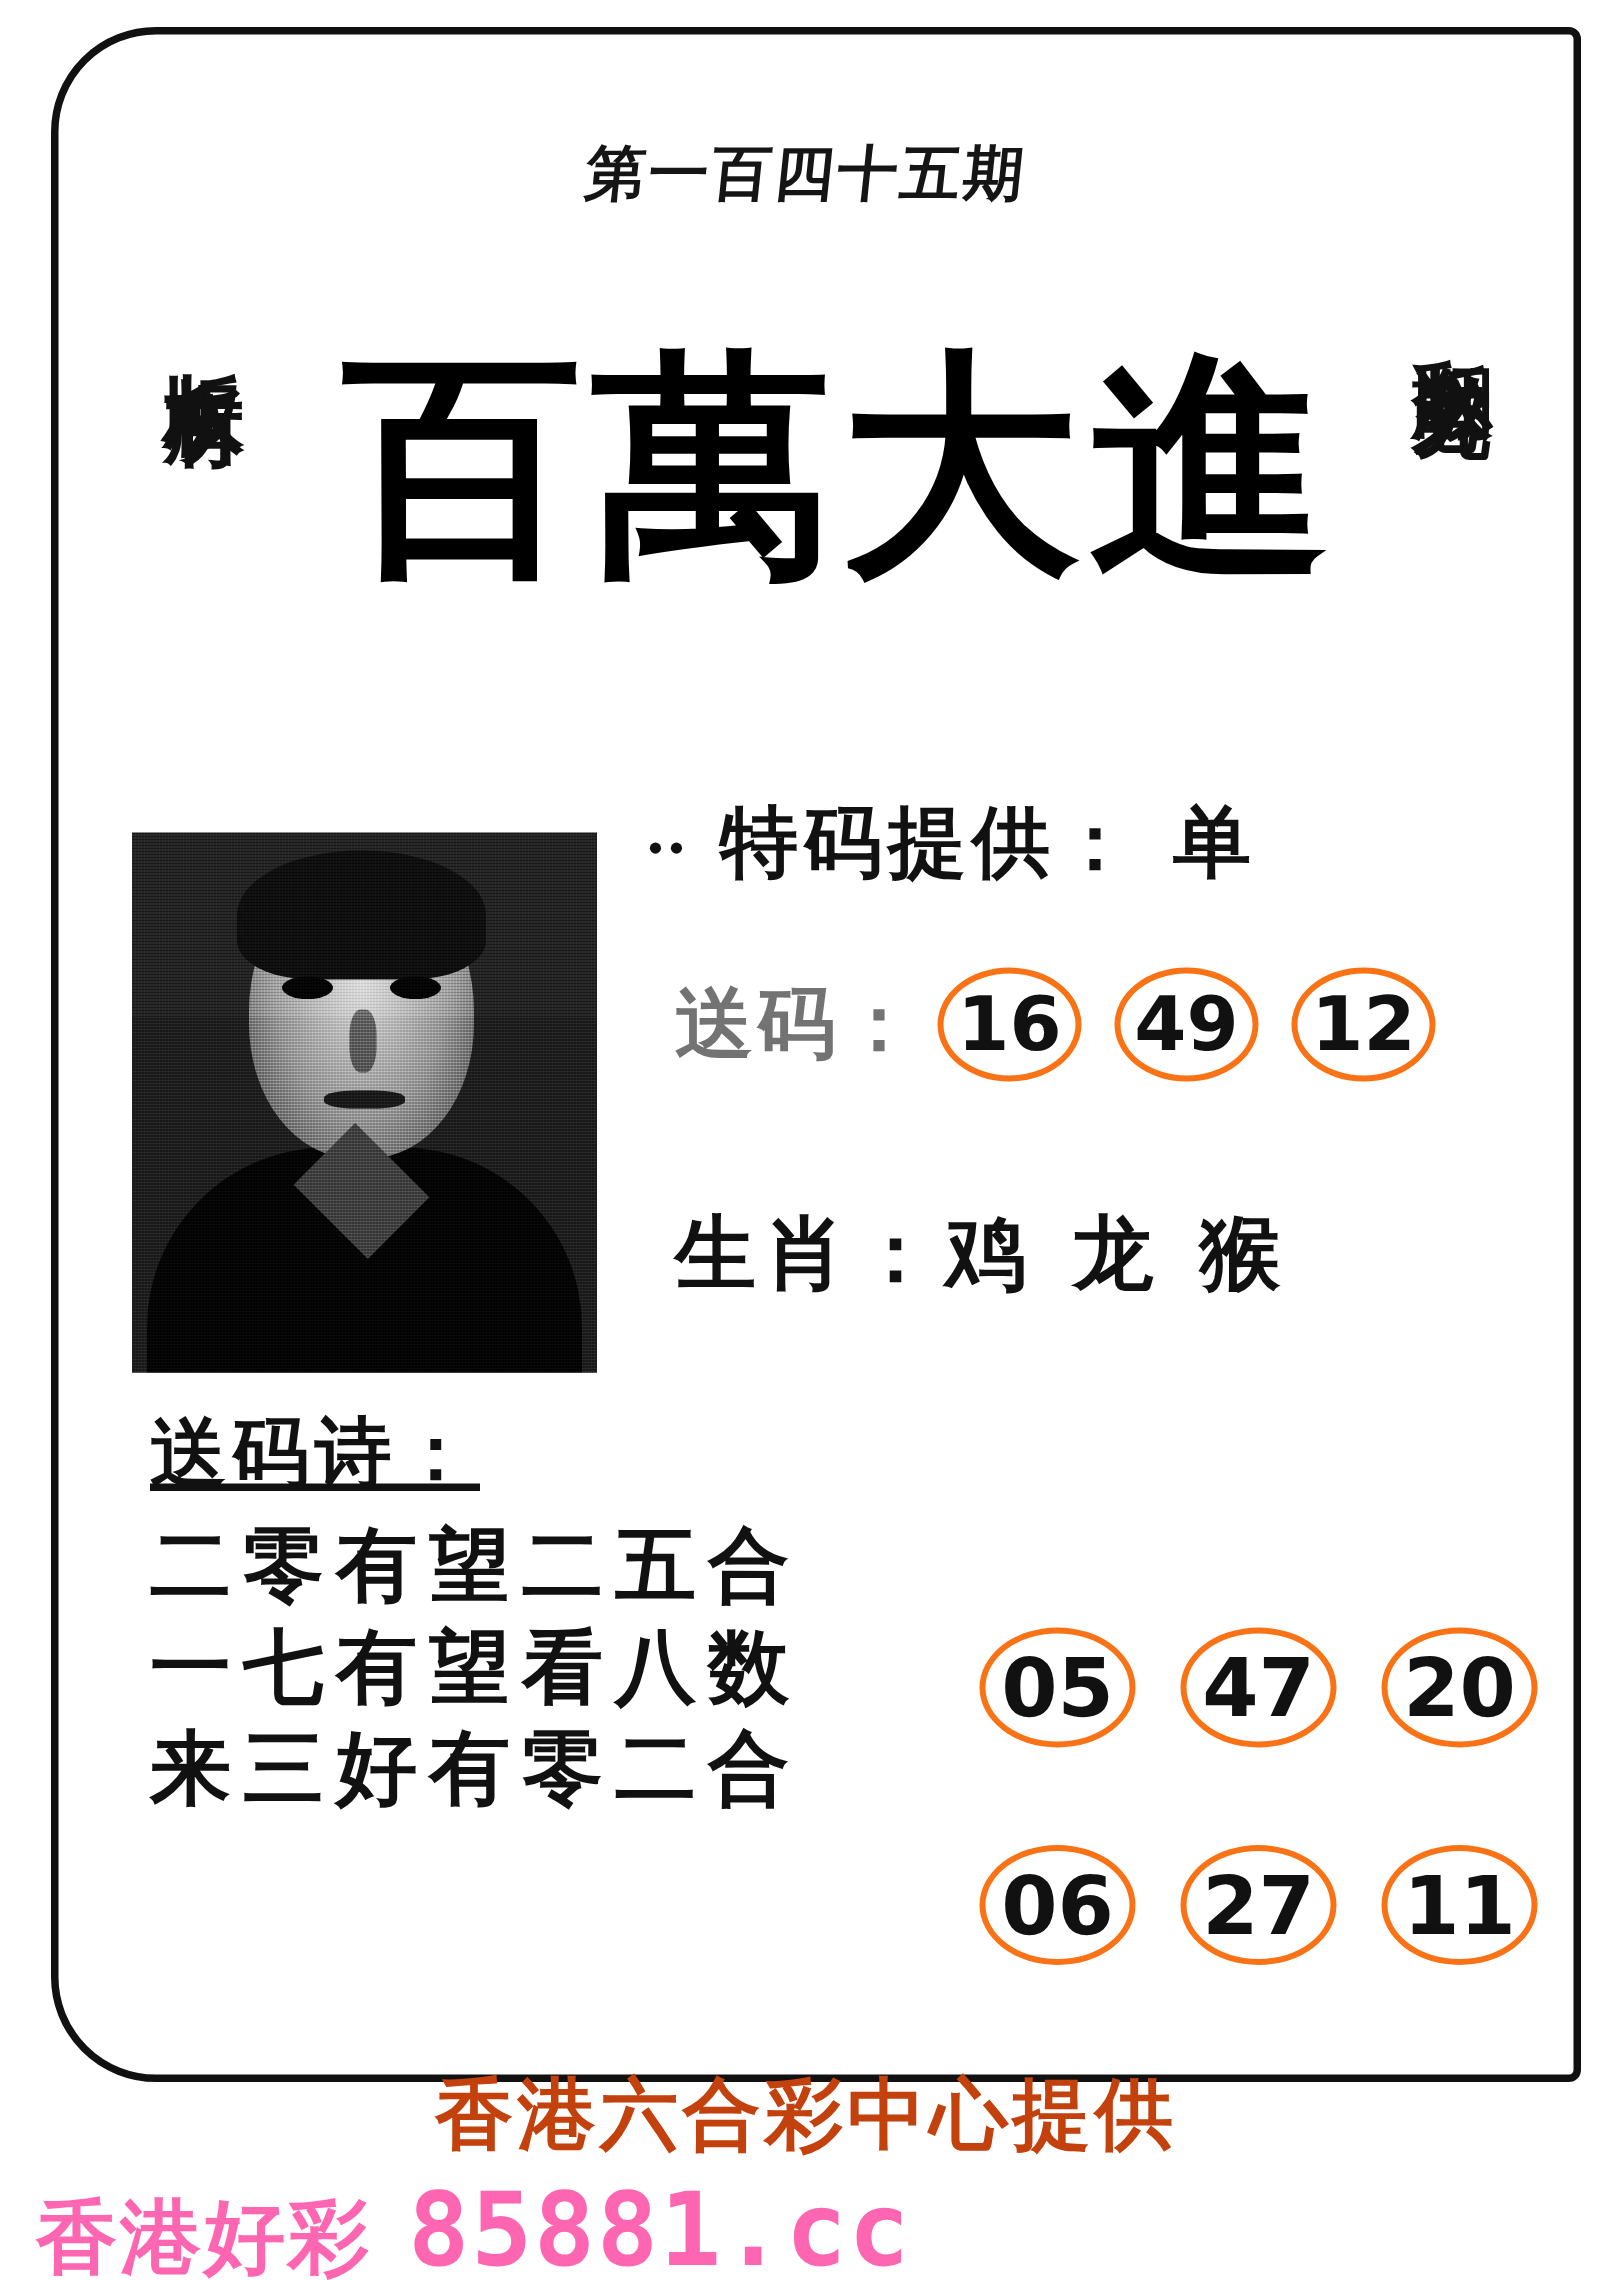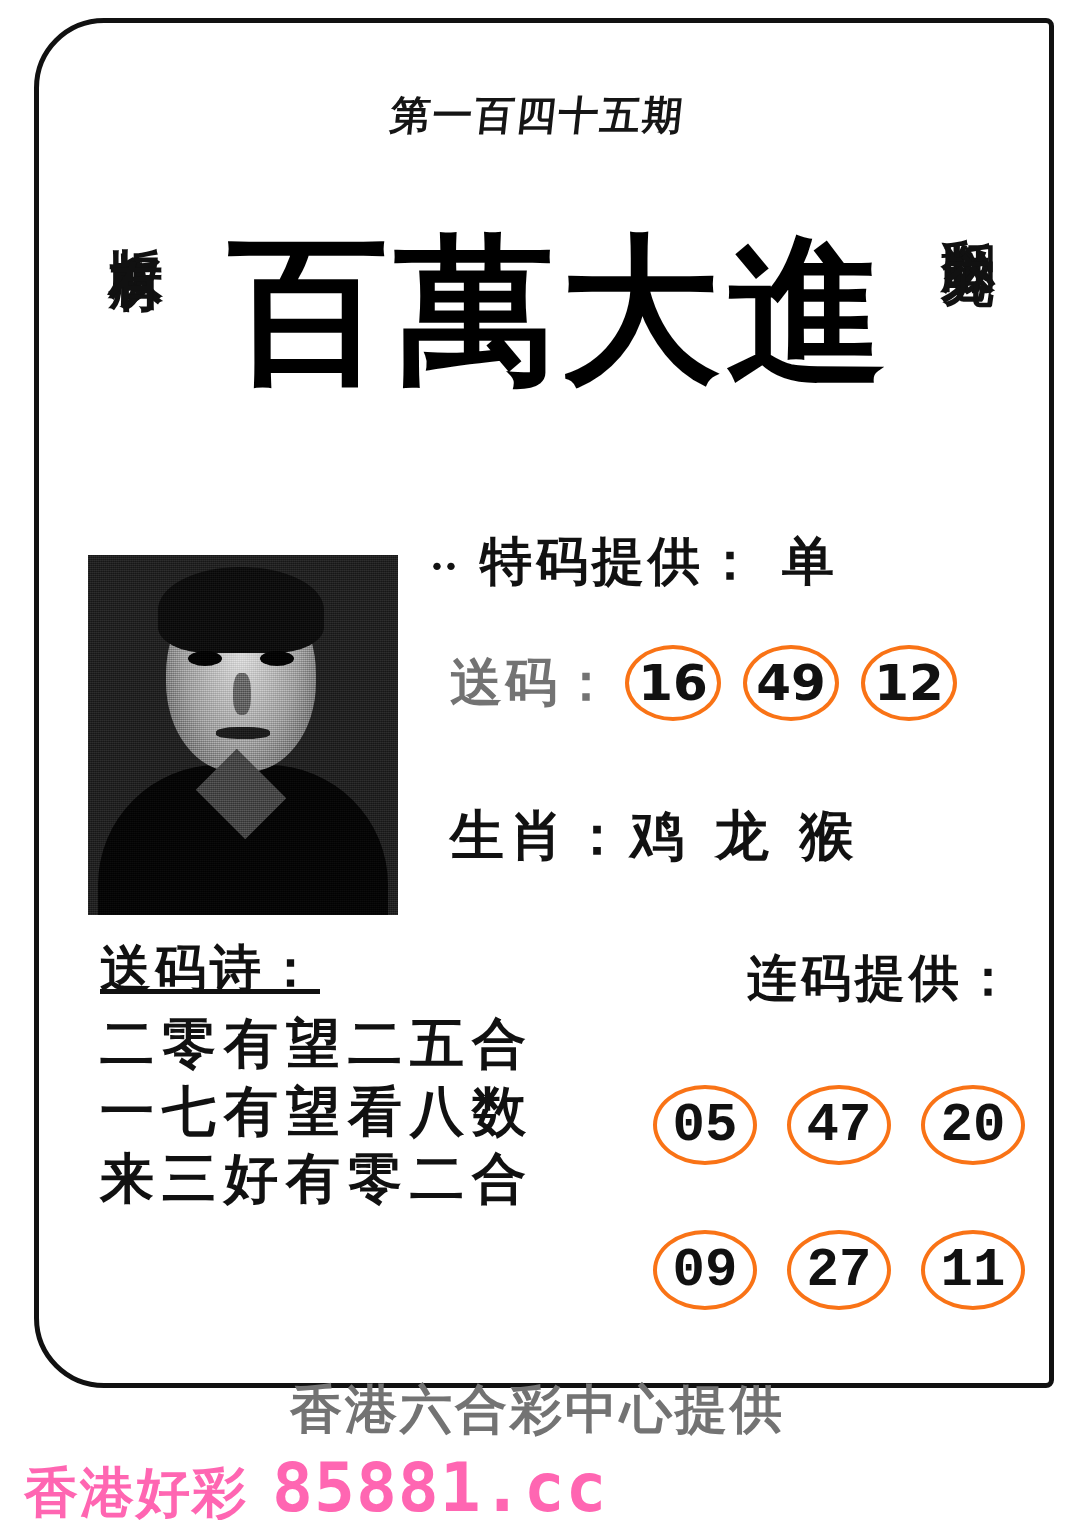--- a/index.html
+++ b/index.html
@@ -274,35 +274,34 @@
     align-items: center;
     white-space: nowrap;
   }
   .lianma-row.r1 { right: 20px; top: 1085px; }
   .lianma-row.r2 { right: 20px; top: 1230px; }
   .lianma-row .ball {
     width: 104px;
     height: 80px;
     font-size: 54px;
     margin-right: 30px;
-    font-family: Liberation Mono, monospace;
   }
 
   
   .footer-center {
     position: absolute;
     top: 1375px;
     left: 0;
     width: 1075px;
     text-align: center;
     font-family: "DejaVu Serif", "Liberation Serif", serif;
     font-weight: bold;
     font-size: 52px;
     letter-spacing: 3px;
-    color: #737373;
+    color: #c2410c;
   }
   .watermark {
     position: absolute;
     left: 24px;
     top: 1448px;
     display: flex;
     align-items: baseline;
     color: #ff66b2;
     font-weight: bold;
     white-space: nowrap;
@@ -362,30 +361,29 @@
 
   <div class="zodiac">生肖：鸡 龙 猴</div>
 
   <div class="poem">
     <div class="poem-title">送码诗：</div>
     <div class="poem-line">二零有望二五合</div>
     <div class="poem-line">一七有望看八数</div>
     <div class="poem-line">来三好有零二合</div>
   </div>
 
-  <div class="lianma-title">连码提供：</div>
 
   <div class="lianma-row r1">
     <span class="ball">05</span>
     <span class="ball">47</span>
     <span class="ball">20</span>
   </div>
 
   <div class="lianma-row r2">
-    <span class="ball">09</span>
+    <span class="ball">06</span>
     <span class="ball">27</span>
     <span class="ball">11</span>
   </div>
 
   <div class="footer-center">香港六合彩中心提供</div>
 
   <div class="watermark">
     <span class="wm-cn">香港好彩</span>
     <span class="wm-num">85881.cc</span>
   </div>

